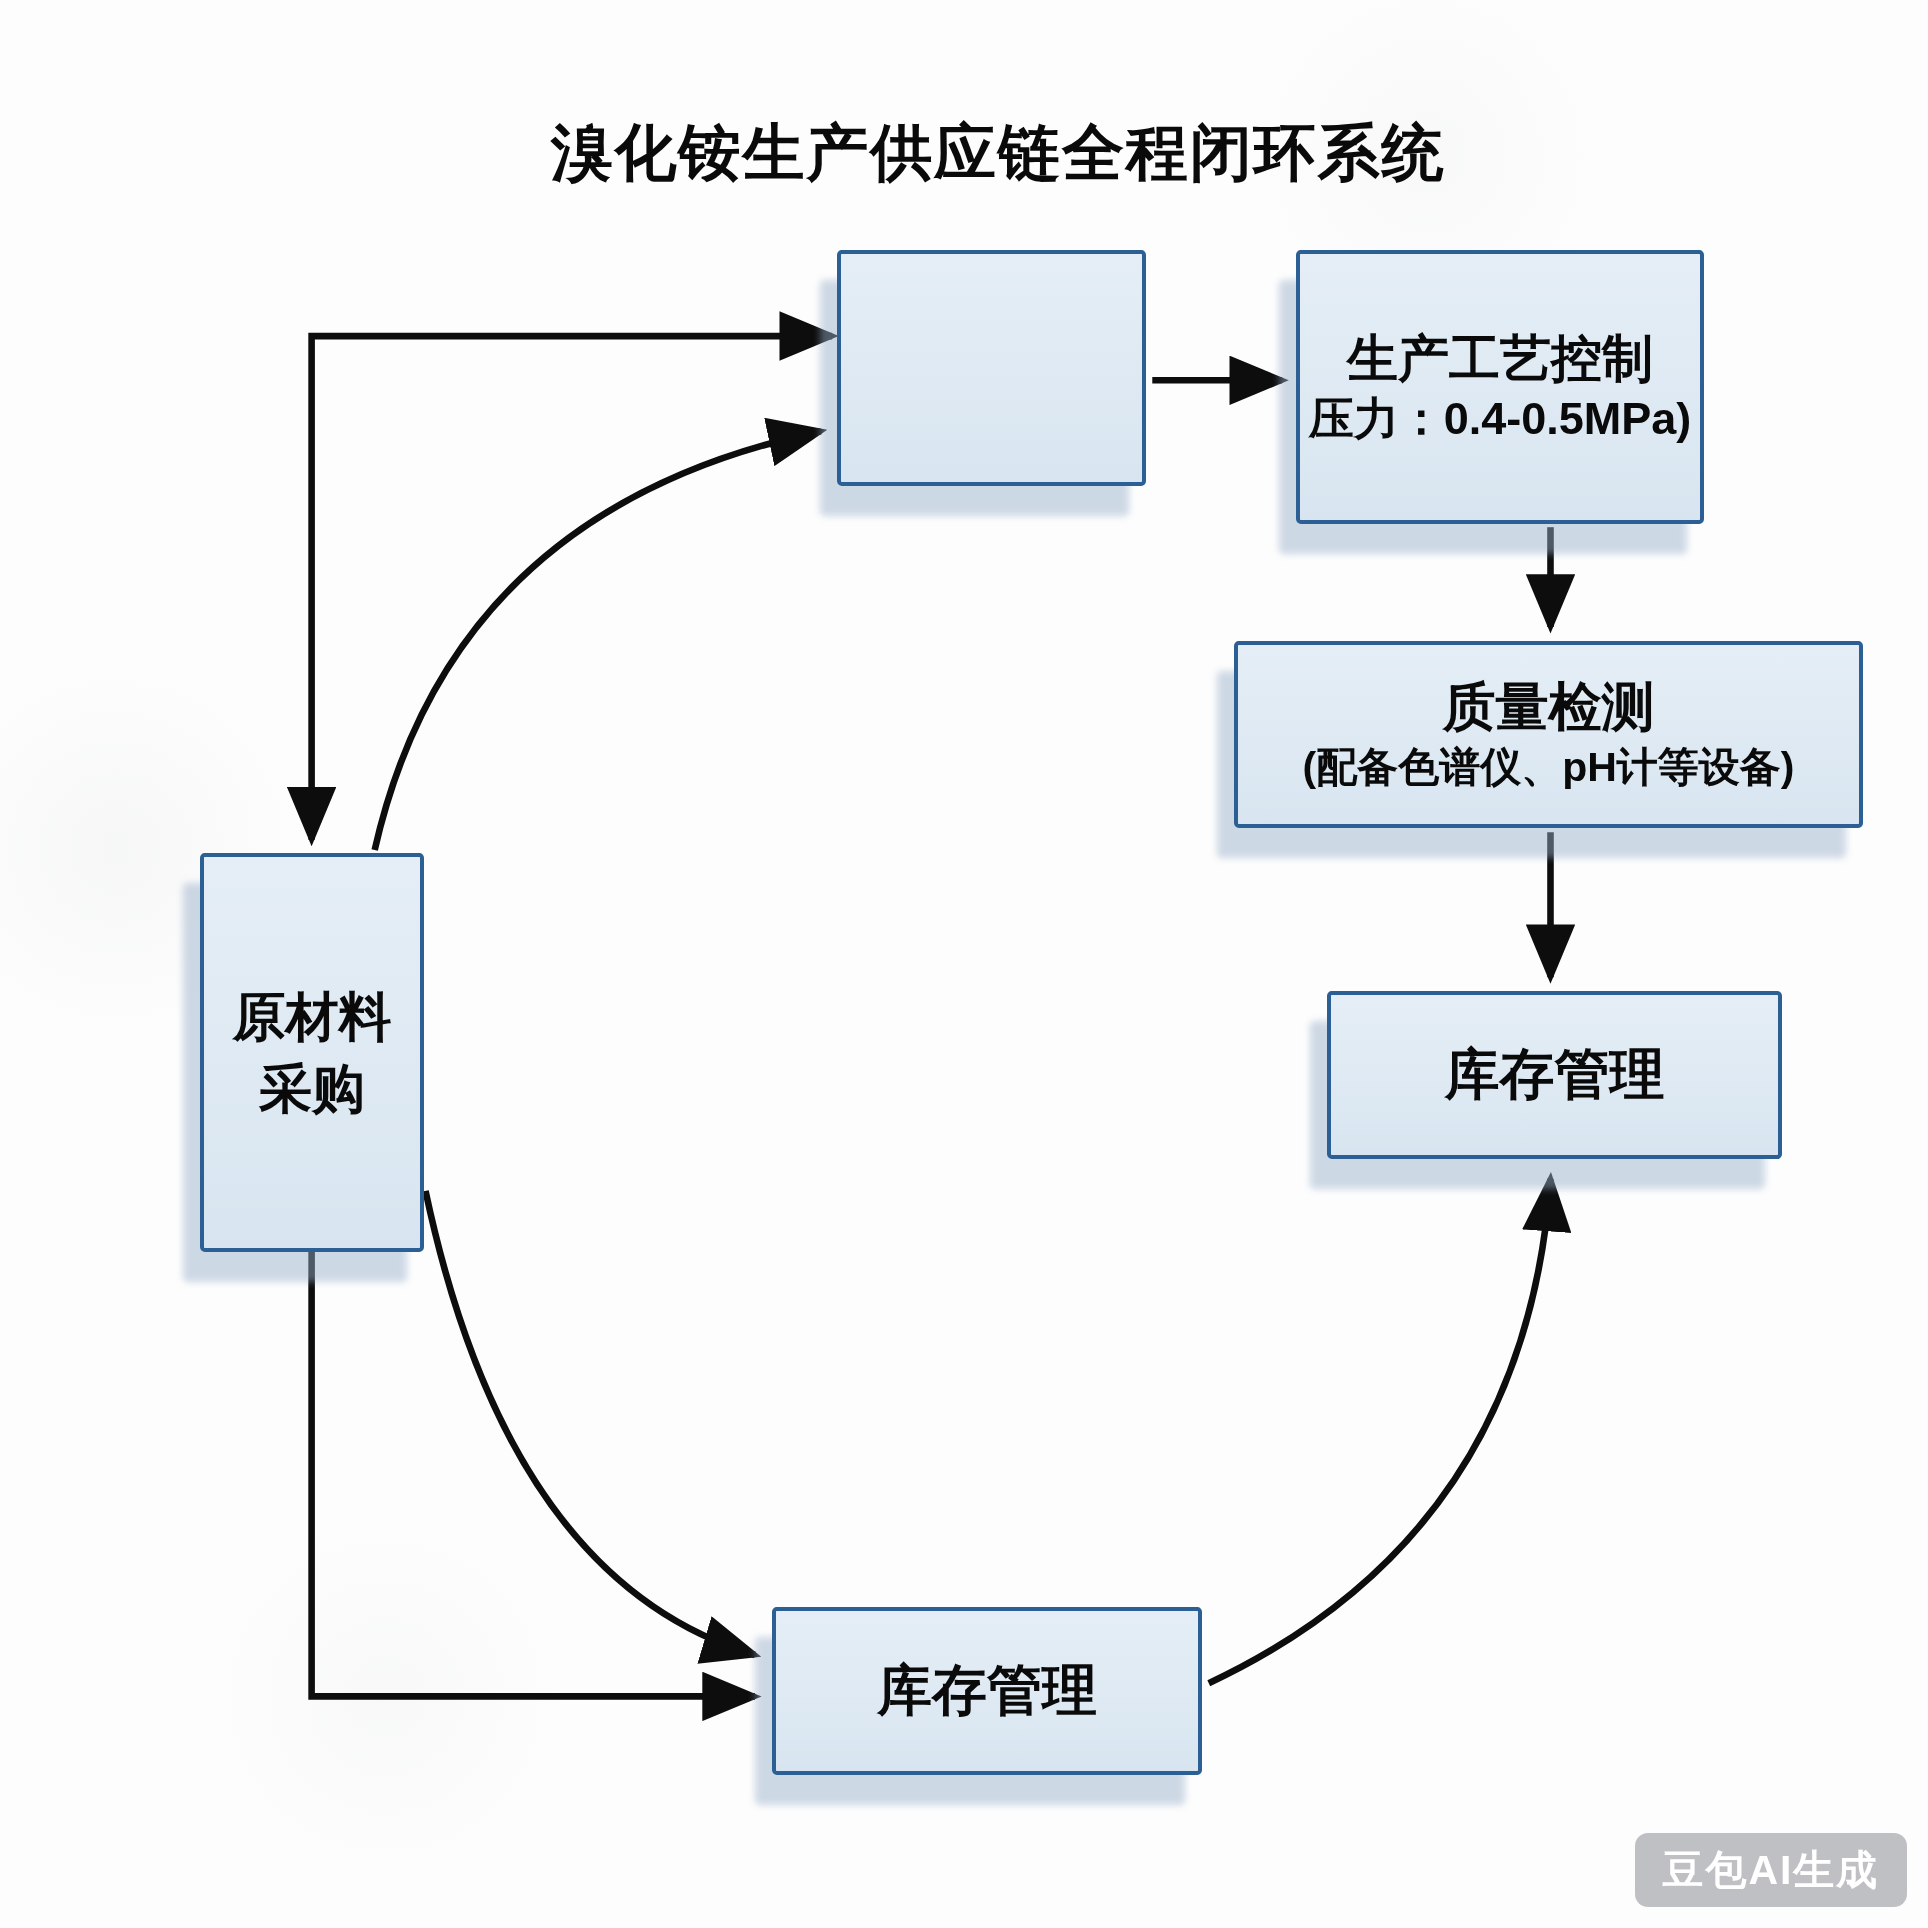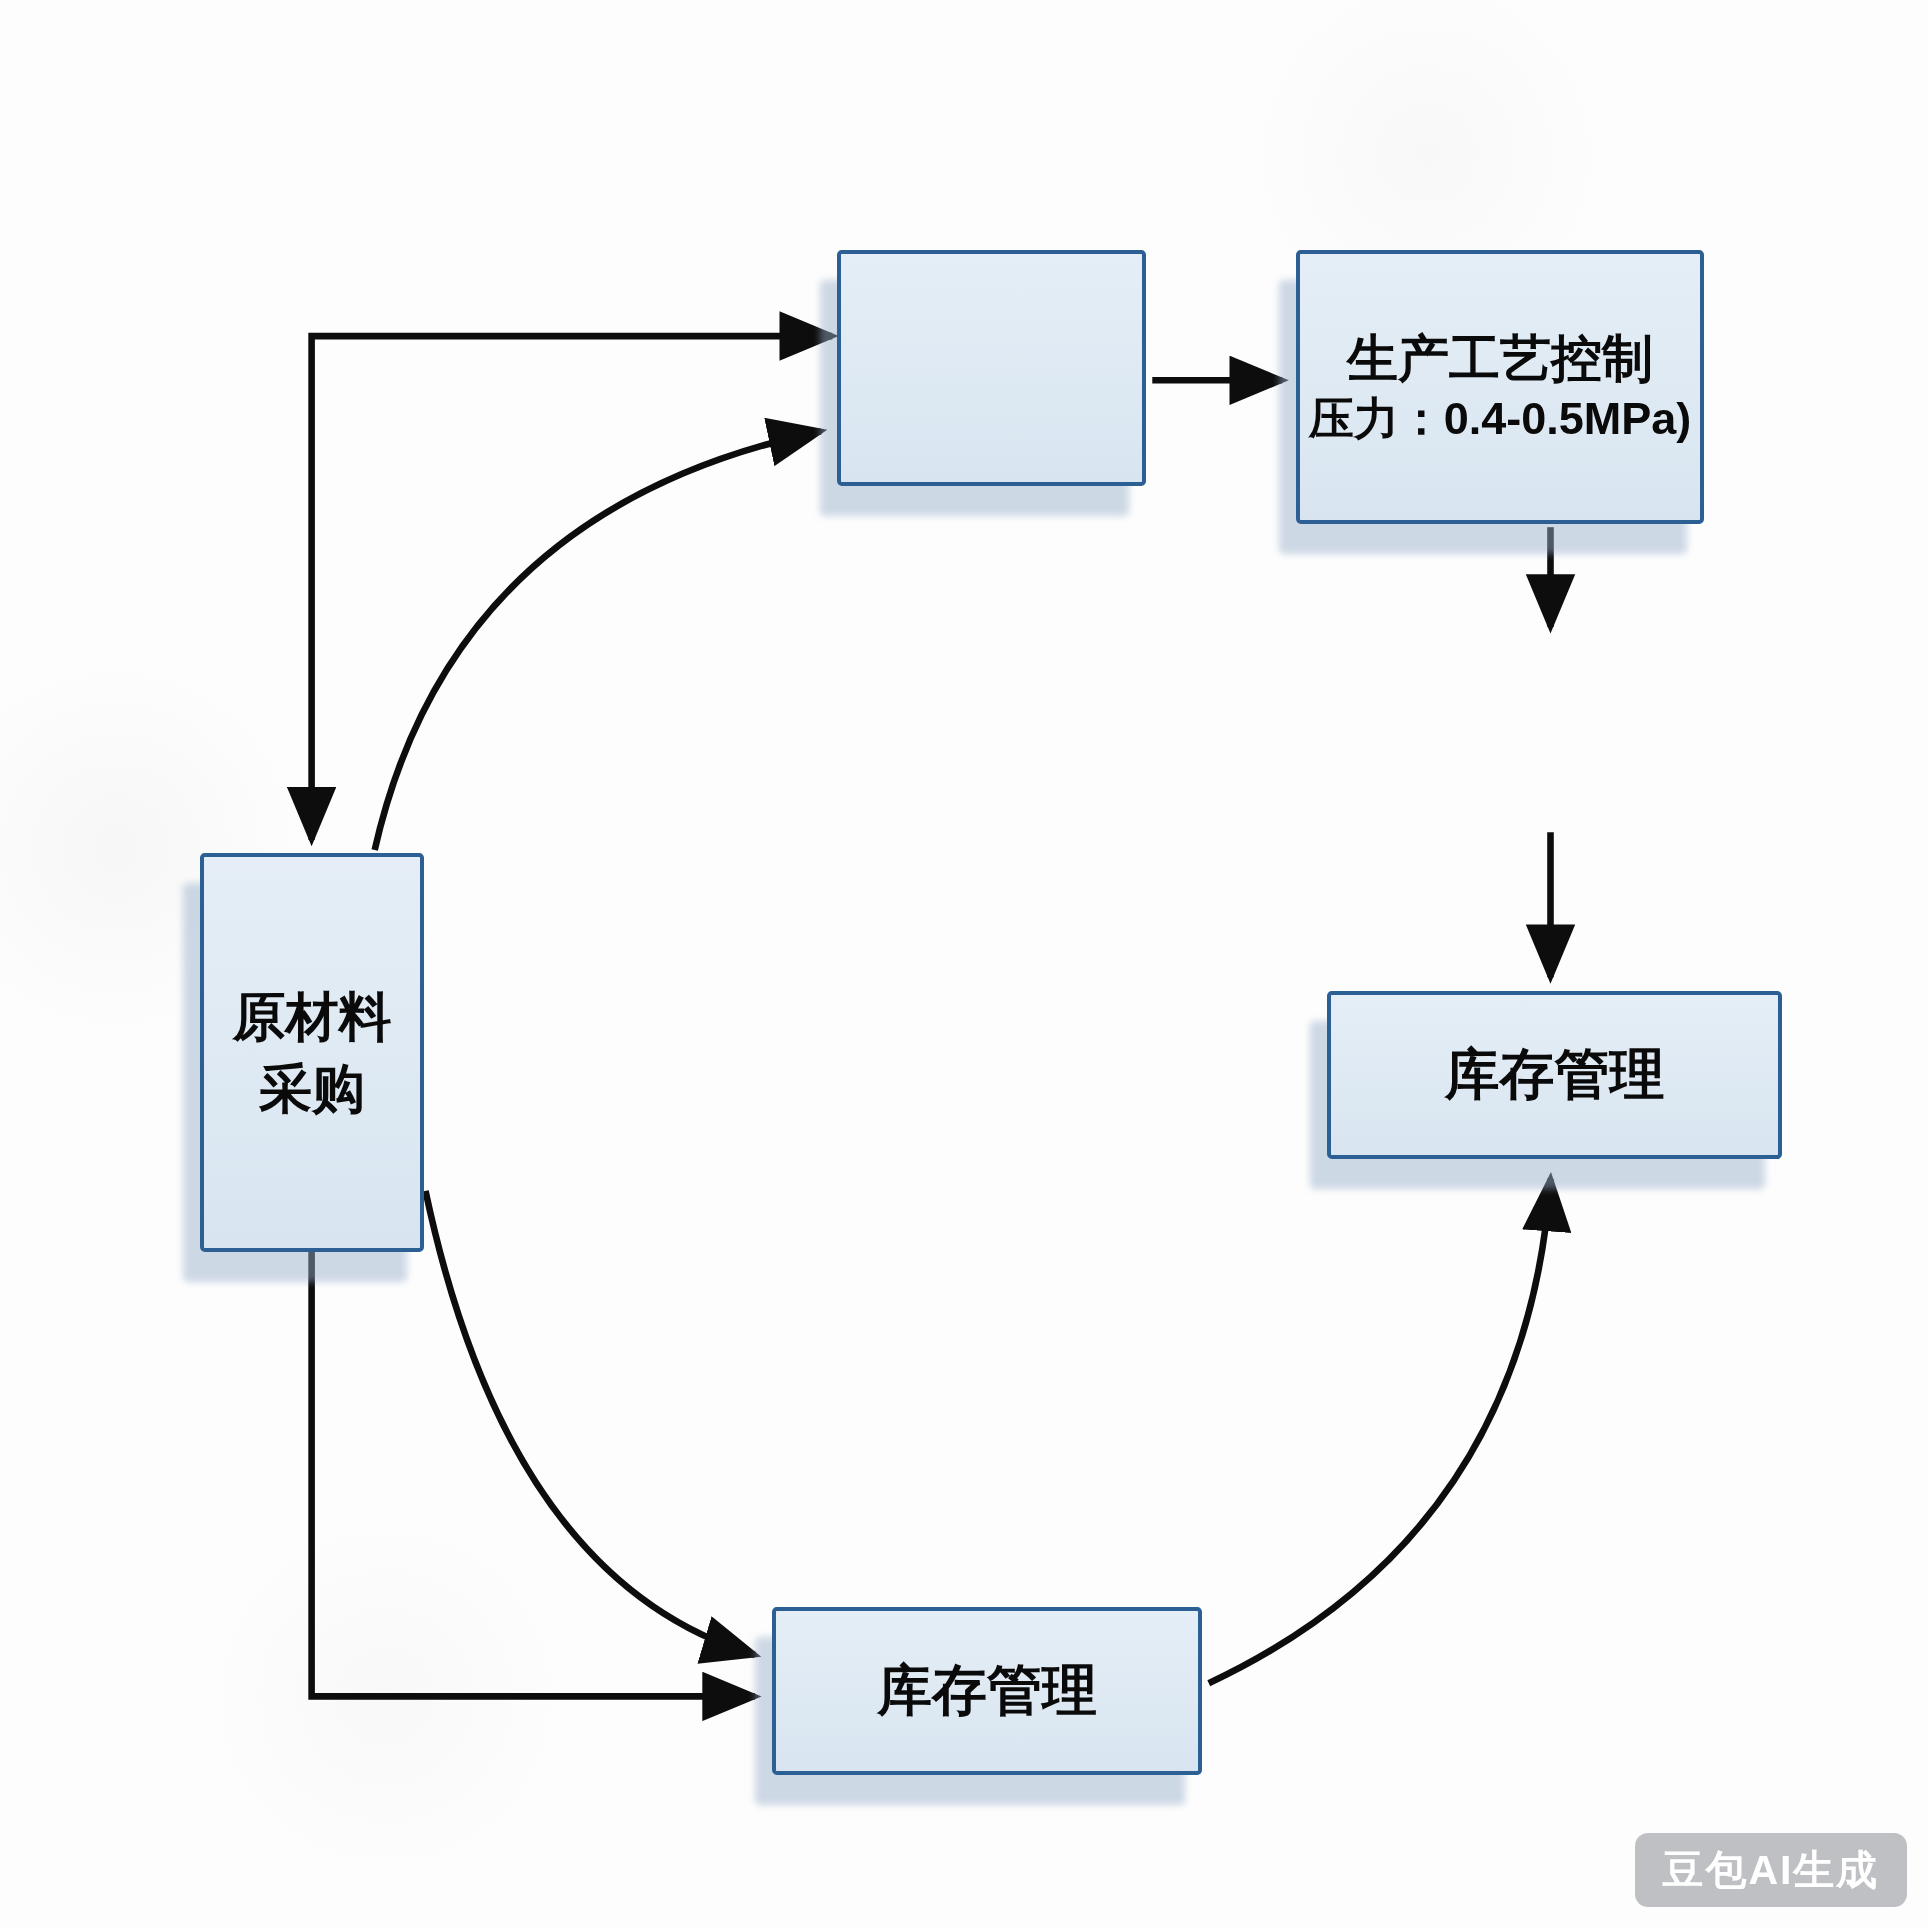--- a/index.html
+++ b/index.html
@@ -61,20 +61,21 @@
     font-weight:700;
     letter-spacing:1.9px;
     margin-left:40px;
   }
 </style>
 </head>
 <body>
 
 <div class="canvas">
 
+  <h1 class="title">溴化铵生产供应链全程闭环系统</h1>
 
   <svg class="arrows" width="1928" height="1928" viewBox="0 0 2048 2048">
     <defs>
       <marker id="ah" markerWidth="9" markerHeight="7.5" refX="8" refY="3.75" orient="auto" markerUnits="strokeWidth">
         <path d="M0,0 L9,3.75 L0,7.5 Z" fill="#0d0d0d"></path>
       </marker>
       <marker id="ahs" markerWidth="9" markerHeight="7.5" refX="8" refY="3.75" orient="auto-start-reverse" markerUnits="strokeWidth">
         <path d="M0,0 L9,3.75 L0,7.5 Z" fill="#0d0d0d"></path>
       </marker>
     </defs>
@@ -92,20 +93,24 @@
 
   <div class="node node-blank">
     <span></span>
   </div>
 
   <div class="node node-process">
     <div class="l1">生产工艺控制</div>
     <div class="l2">压力：0.4-0.5MPa)</div>
   </div>
 
+  <div class="node node-quality">
+    <div class="l1">质量检测</div>
+    <div class="l2">(配备色谱仪、pH计等设备)</div>
+  </div>
 
   <div class="node node-inventory-right">
     <span>库存管理</span>
   </div>
 
   <div class="node node-raw">
     <div>原材料</div>
     <div>采购</div>
   </div>
 

